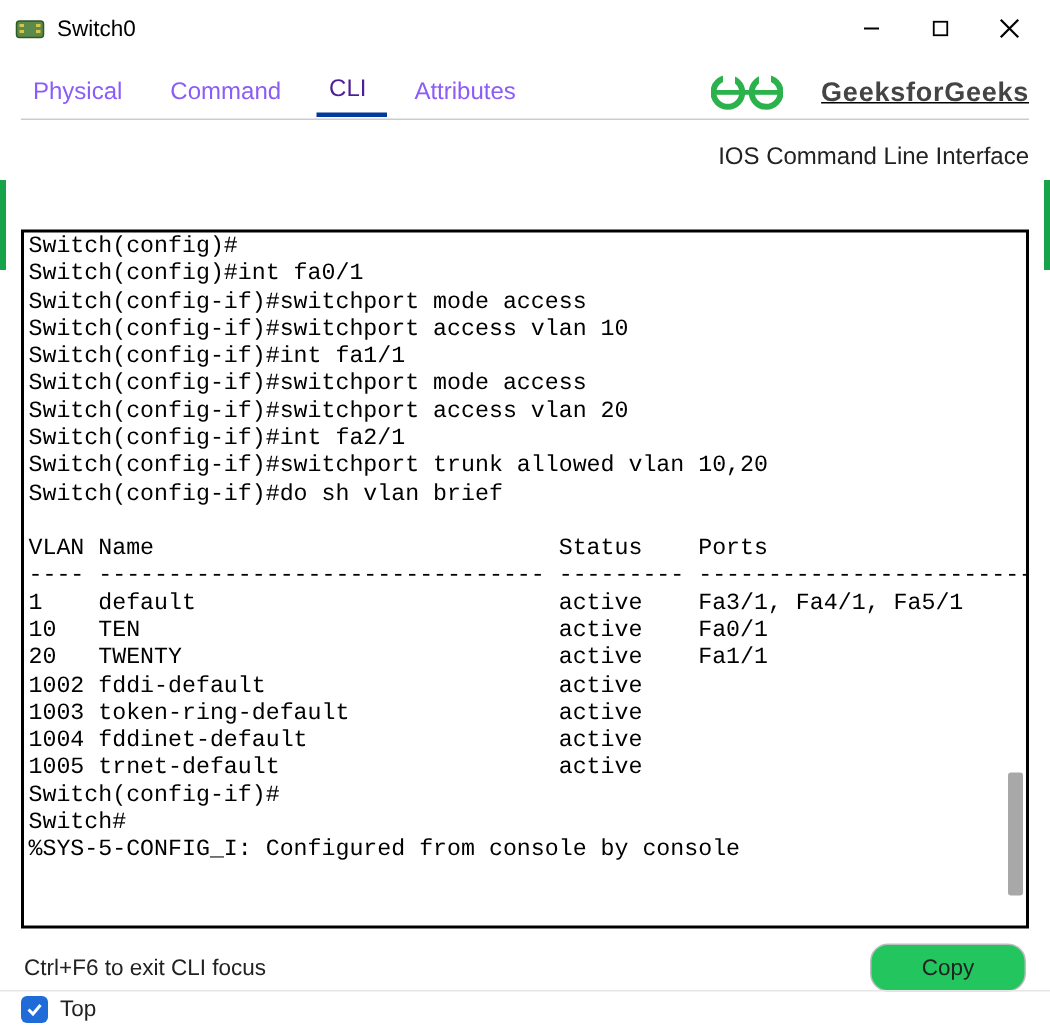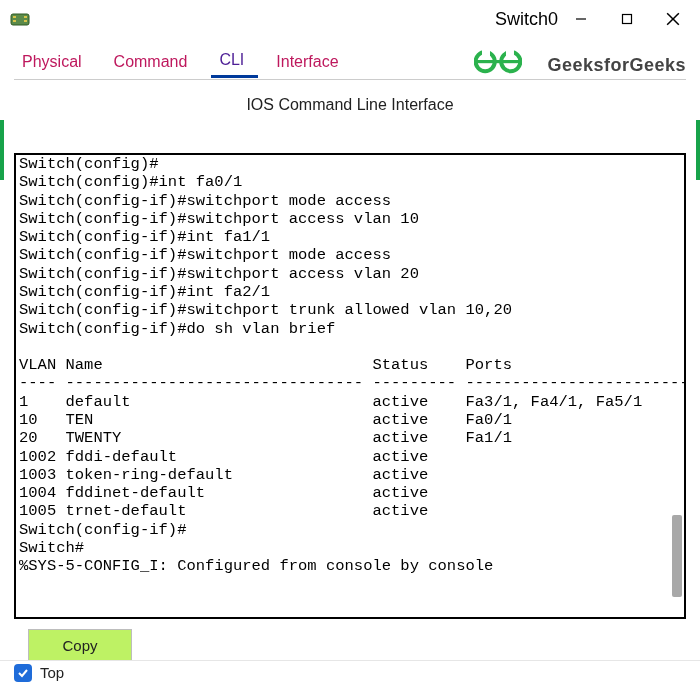--- a/index.html
+++ b/index.html
@@ -1,53 +1,53 @@
 <!DOCTYPE html>
 <html><head>
   <meta charset="utf-8">
   <style>
     * { box-sizing: border-box; margin: 0; padding: 0; }
     body { font-family: "Segoe UI", Arial, sans-serif; background: #fff; width: 700px; height: 684px; overflow: hidden; position: relative; }
 
     .titlebar { height: 38px; display: flex; align-items: center; padding: 0 4px 0 10px; }
     .titlebar .icon-wrap { width: 20px; height: 20px; display: inline-flex; align-items: center; justify-content: center; margin-right: 8px; }
-    .titlebar .title { font-size: 18px; color: #000; flex: 1; text-align: right; }
+    .titlebar .title { font-size: 15px; color: #000; flex: 1; }
     .titlebar .controls { display: flex; }
     .titlebar .win-btn { width: 46px; height: 32px; display: flex; align-items: center; justify-content: center; cursor: pointer; }
 
     .app-body { padding: 6px 14px 0 14px; }
 
     .tabs-row { display: flex; align-items: center; height: 36px; border-bottom: 1px solid #ccc; }
-    .tab { padding: 6px 14px 6px 8px; font-size: 16px; color: #be185d; cursor: pointer; margin-right: 10px; }
+    .tab { padding: 6px 14px 6px 8px; font-size: 16px; color: #8b5cf6; cursor: pointer; margin-right: 10px; }
     .tab.active { color: #4c1d95; border-bottom: 3px solid #003a9b; }
-    .brand { margin-left: auto; display: flex; align-items: flex-end; gap: 25px; }
+    .brand { margin-left: auto; display: flex; align-items: center; gap: 25px; text-decoration: underline; }
     .brand-logo { width: 48px; height: 28px; }
     .brand-text { font-size: 18px; font-weight: 600; color: #444; letter-spacing: 0.5px; }
 
     .cli-panel { padding-top: 8px; }
-    .cli-heading { text-align: center; font-size: 16px; color: #222; padding: 8px 0 10px 0; }
+    .cli-heading { text-align: right; font-size: 16px; color: #222; padding: 8px 0 10px 0; }
 
     .terminal-wrap { position: relative; margin-top: 29px; }
     .terminal {
       border: 2px solid #000;
       background: #fff;
       font-family: "Courier New", monospace;
       font-size: 15.5px;
       line-height: 1.18;
       white-space: pre;
       overflow: hidden;
       height: 466px;
       padding: 0 3px;
       color: #000;
     }
     .scrollbar-thumb { position: absolute; right: 4px; top: 362px; width: 10px; height: 82px; background: #a8a8a8; border-radius: 2px; }
 
     .cli-footer { display: flex; align-items: center; padding: 10px 2px 0 2px; gap: 10px; }
     .cli-hint { font-size: 15px; color: #222; flex: 1; }
-    .btn { min-width: 104px; height: 32px; border: 1px solid #bdbdbd; background: #bef264; border-radius: 0; font-size: 15px; color: #222; cursor: pointer; margin-left: 12px; }
+    .btn { min-width: 104px; height: 32px; border: 1px solid #bdbdbd; background: #22c55e; border-radius: 12px; font-size: 15px; color: #222; cursor: pointer; margin-left: 12px; }
 
     .bottom-bar { position: absolute; left: 0; bottom: 0; width: 100%; height: 24px; display: flex; align-items: center; padding: 0 14px; border-top: 1px solid #e6e6e6; }
     .chk { width: 18px; height: 18px; border-radius: 4px; background: #1f6cd9; display: inline-flex; align-items: center; justify-content: center; margin-right: 8px; cursor: pointer; }
     .chk svg { width: 12px; height: 12px; }
     .chk-label { font-size: 15px; color: #222; }
 
     .edge-left  { position: absolute; left: 0;  top: 120px; width: 4px; height: 60px; background: #17a34a; }
     .edge-right { position: absolute; right: 0; top: 120px; width: 4px; height: 60px; background: #17a34a; }
   </style>
 </head>
@@ -86,21 +86,21 @@
     </div>
   </div>
 </div>
 
 <div class="app-body">
 
   <div class="tabs-row">
     <div class="tab">Physical</div>
     <div class="tab">Command</div>
     <div class="tab active">CLI</div>
-    <div class="tab">Interface</div>
+    <div class="tab">Attributes</div>
     <div class="brand">
       <span class="brand-logo">
         <svg viewBox="0 0 60 34">
           <circle cx="14" cy="17" r="12" fill="none" stroke="#2bb24d" stroke-width="5"></circle>
           <circle cx="46" cy="17" r="12" fill="none" stroke="#2bb24d" stroke-width="5"></circle>
           <rect x="2" y="15" width="56" height="4" fill="#2bb24d"></rect>
           <rect x="10" y="0" width="10" height="14" fill="#fff"></rect>
           <rect x="40" y="0" width="10" height="14" fill="#fff"></rect>
         </svg>
       </span>
@@ -134,20 +134,21 @@
 1005 trnet-default                    active    
 Switch(config-if)#
 Switch#
 %SYS-5-CONFIG_I: Configured from console by console
 
 </div>
       <div class="scrollbar-thumb"></div>
     </div>
 
     <div class="cli-footer">
+      <span class="cli-hint">Ctrl+F6 to exit CLI focus</span>
       <button class="btn">Copy</button>
     </div>
   </div>
 
 </div>
 
 <div class="bottom-bar">
   <span class="chk">
     <svg viewBox="0 0 12 12">
         <polyline points="2,6 5,9 10,3" fill="none" stroke="#fff" stroke-width="2"></polyline>

